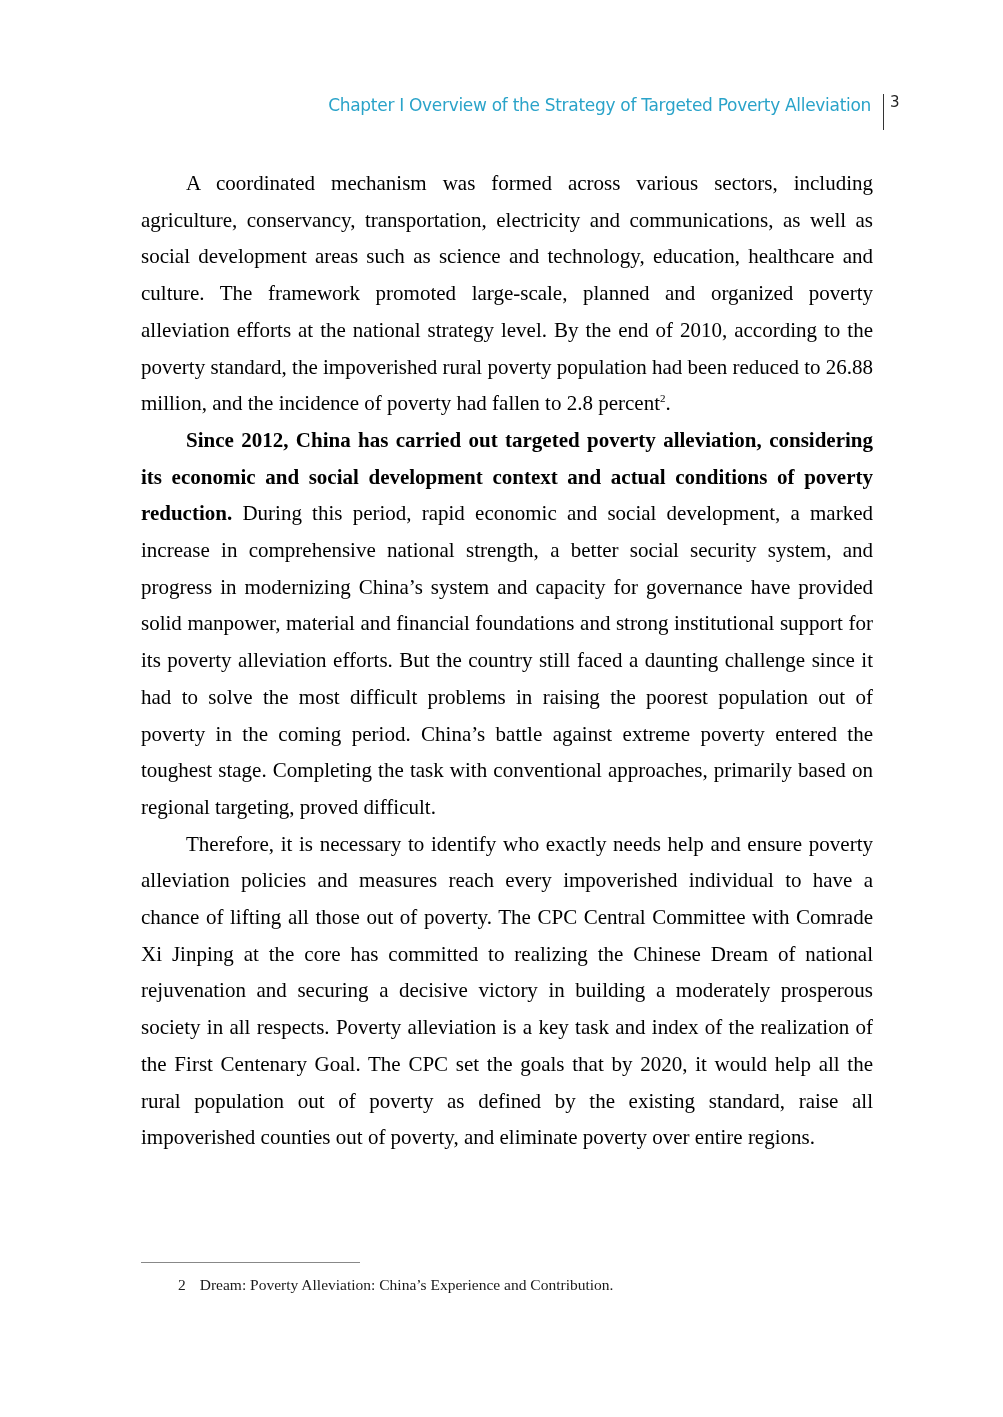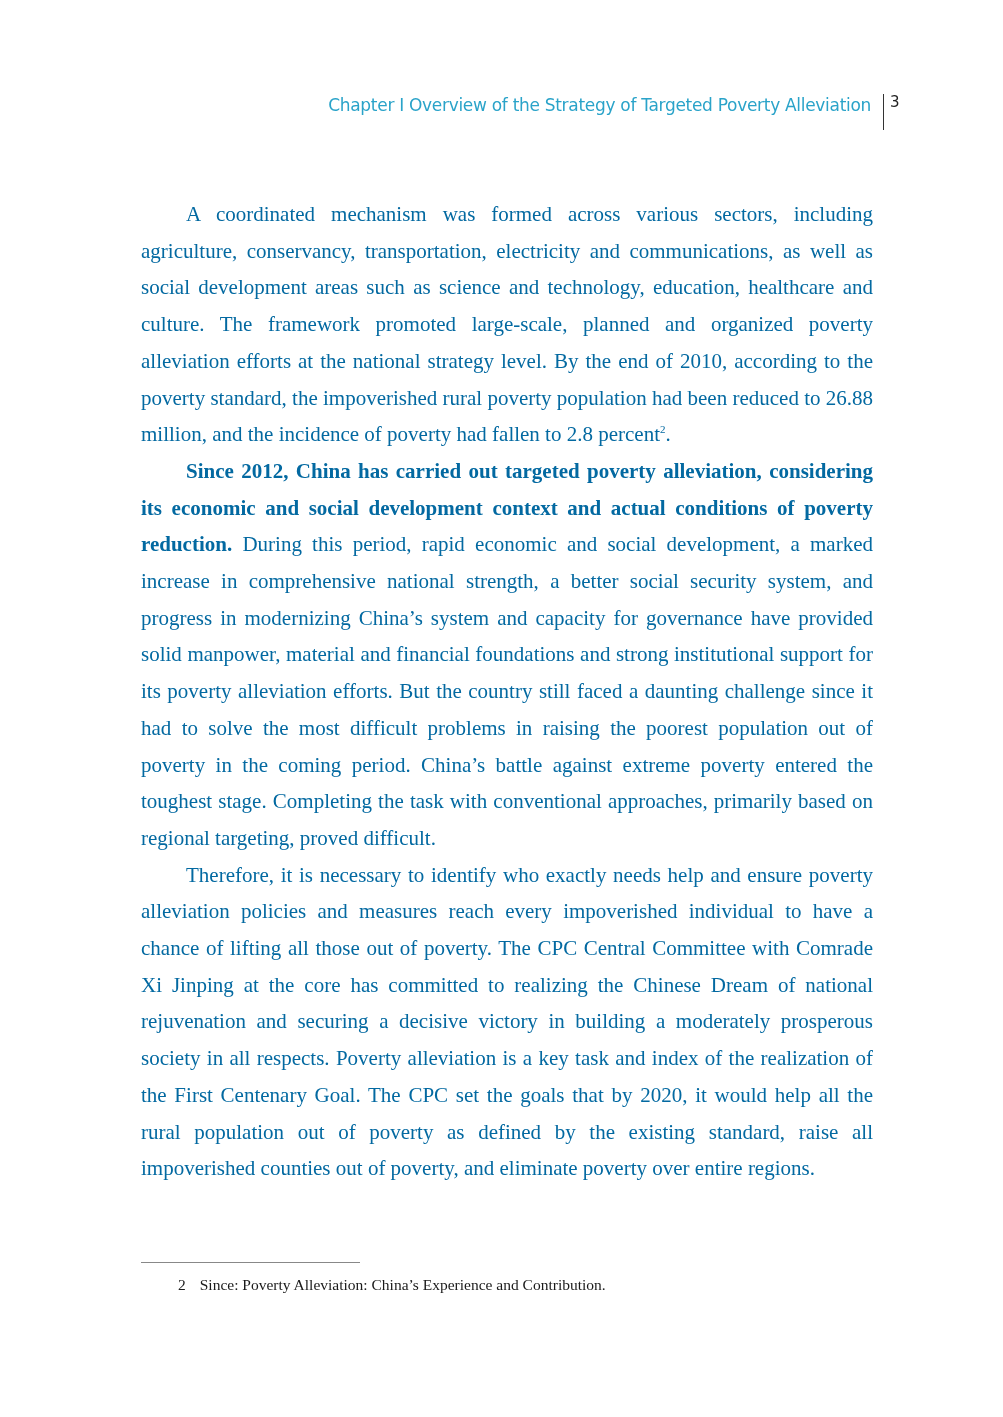--- a/index.html
+++ b/index.html
@@ -1,21 +1,21 @@
 <!DOCTYPE html>
 <html><head>
 <meta charset="utf-8">
 <style>
   html, body { margin: 0; padding: 0; background: #ffffff; }
   body { width: 1003px; height: 1417px; position: relative; overflow: hidden; }
   .header { position: absolute; top: 95px; right: 132px; font-family: "DejaVu Sans", sans-serif; font-size: 17px; color: #2aa3c9; letter-spacing: -0.3px; white-space: nowrap; }
   .header .ch { }
   .vrule { position: absolute; left: 883px; top: 94px; width: 1px; height: 36px; background: #333; }
   .pnum { position: absolute; left: 890px; top: 93px; font-family: "DejaVu Sans", sans-serif; font-size: 15px; color: #222; }
-  .body { position: absolute; left: 141px; top: 165px; width: 732px; font-family: "Liberation Serif", serif; font-size: 21px; line-height: 36.7px; color: #0369a1; text-align: justify; margin-top: 31px; }
+  .body { position: absolute; left: 141px; top: 165px; width: 732px; font-family: "Liberation Serif", serif; font-size: 21px; line-height: 36.7px; color: #000000; text-align: justify; }
   .body p { margin: 0; text-indent: 45px; }
   .body sup { font-size: 11px; line-height: 0; }
   .fnrule { position: absolute; left: 141px; top: 1262px; width: 219px; height: 1px; background: #888; }
   .footnote { position: absolute; left: 178px; top: 1276px; font-family: "Liberation Serif", serif; font-size: 15.5px; color: #1a1a1a; }
   .footnote .n { margin-right: 14px; }
 </style>
 </head>
 <body>
 
 <div class="header">
@@ -26,14 +26,14 @@
 <div class="pnum">3</div>
 
 <div class="body">
   <p><span>A coordinated mechanism was formed across various sectors, including agriculture, conservancy, transportation, electricity and communications, as well as social development areas such as science and technology, education, healthcare and culture. The framework promoted large-scale, planned and organized poverty alleviation efforts at the national strategy level. By the end of 2010, according to the poverty standard, the impoverished rural poverty population had been reduced to 26.88 million, and the incidence of poverty had fallen to 2.8 percent</span><sup>2</sup><span>.</span></p>
   <p><b>Since 2012, China has carried out targeted poverty alleviation, considering its economic and social development context and actual conditions of poverty reduction.</b><span> During this period, rapid economic and social development, a marked increase in comprehensive national strength, a better social security system, and progress in modernizing China’s system and capacity for governance have provided solid manpower, material and financial foundations and strong institutional support for its poverty alleviation efforts. But the country still faced a daunting challenge since it had to solve the most difficult problems in raising the poorest population out of poverty in the coming period. China’s battle against extreme poverty entered the toughest stage. Completing the task with conventional approaches, primarily based on regional targeting, proved difficult.</span></p>
   <p><span>Therefore, it is necessary to identify who exactly needs help and ensure poverty alleviation policies and measures reach every impoverished individual to have a chance of lifting all those out of poverty. The CPC Central Committee with Comrade Xi Jinping at the core has committed to realizing the Chinese Dream of national rejuvenation and securing a decisive victory in building a moderately prosperous society in all respects. Poverty alleviation is a key task and index of the realization of the First Centenary Goal. The CPC set the goals that by 2020, it would help all the rural population out of poverty as defined by the existing standard, raise all impoverished counties out of poverty, and eliminate poverty over entire regions.</span></p>
 </div>
 
 <div class="fnrule"></div>
 <div class="footnote">
-  <span class="n">2</span><span>Since: Poverty Alleviation: China’s Experience and Contribution.</span>
+  <span class="n">2</span><span>Dream: Poverty Alleviation: China’s Experience and Contribution.</span>
 </div>
 
 </body></html>

